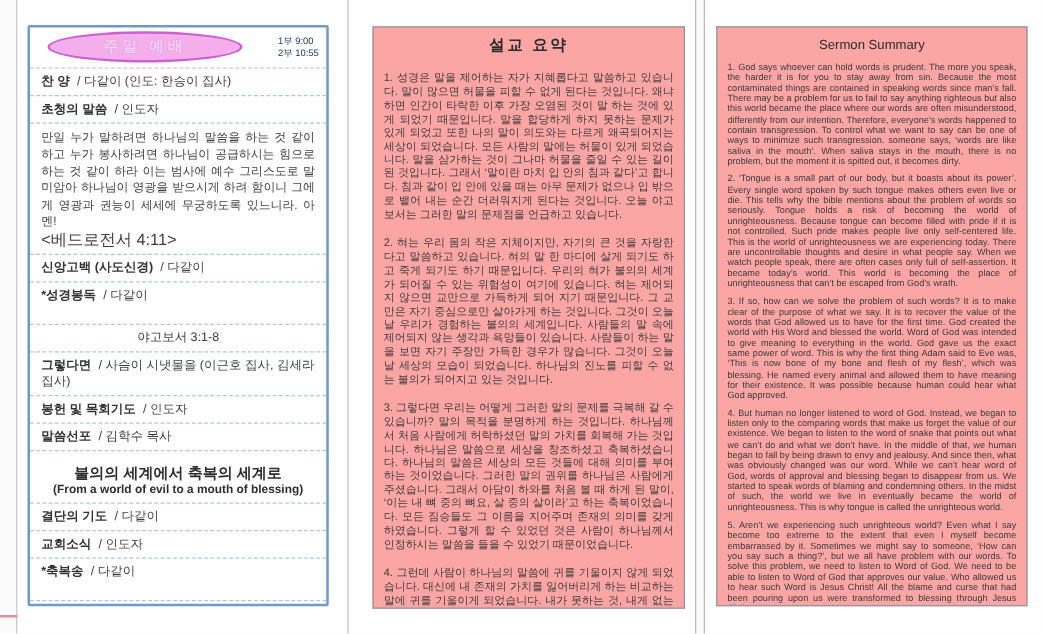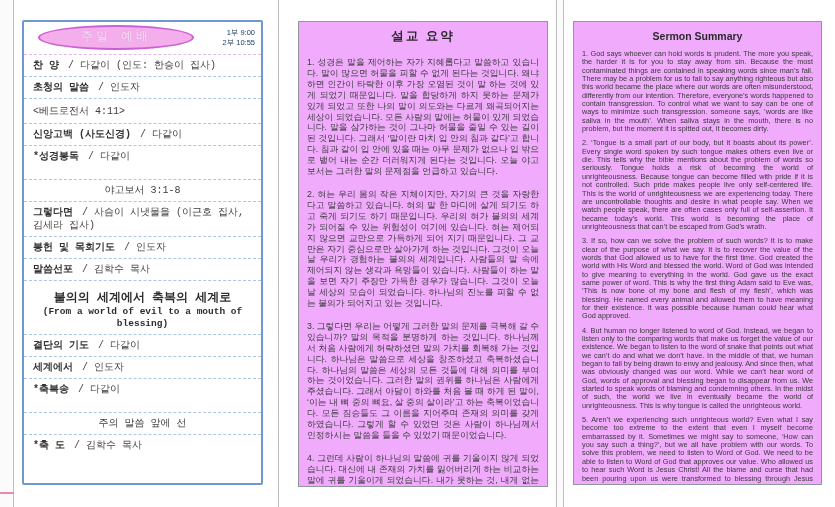--- a/index.html
+++ b/index.html
@@ -15,48 +15,48 @@
   .page3{left:564px;width:271px;}
   .pink-mark{position:absolute;left:0;top:492px;width:86px;height:2px;background:#e98ba4;}
 
   
   .worship-table{
     position:absolute;left:8px;top:20px;width:241px;height:465px;
     border:2px solid #6f98d0;border-radius:2px;background:#fff;
     display:flex;flex-direction:column;box-sizing:border-box;overflow:hidden;
   }
   .trow{padding:4px 9px;font-size:10px;line-height:13px;box-sizing:border-box;}
-  .trow + .trow{border-top:1px dashed #a9c7ea;font-family:Liberation Mono, monospace;}
+  .trow + .trow{border-top:1px dashed #a9c7ea;}
   .t-header{display:flex;align-items:center;justify-content:space-between;padding:3px 6px 4px 14px;}
   .t-header + .trow{border-top:1px dashed #e3b9df;}
   .oval{
     width:152px;height:21px;border-radius:50%;background:#f4aeec;border:2px solid #cc5fd4;
     display:flex;align-items:center;justify-content:center;
-    font-size:12px;font-weight:bold;color:#f3d2f0;text-shadow:0 0 1px #d883d3;letter-spacing:3px;font-family:Liberation Mono, monospace;
+    font-size:12px;font-weight:bold;color:#f3d2f0;text-shadow:0 0 1px #d883d3;letter-spacing:3px;
   }
-  .times{font-size:7.5px;line-height:10px;color:#1f3a64;text-align:right;}
+  .times{font-size:7.5px;line-height:10px;color:#1f3a64;text-align:left;}
   .lbl{font-weight:bold;color:#333;}
   .val{color:#3f3f3f;margin-left:3px;}
   .t-scripture{padding:5px 9px;}
   .scripture-text{font-size:9.5px;line-height:13.4px;text-align:justify;color:#3f3f3f;}
-  .scripture-ref{font-size:10px;line-height:13px;color:#3f3f3f;margin-top:1px;}
+  .scripture-ref{font-size:13px;line-height:13px;color:#3f3f3f;margin-top:1px;}
   .t-center{text-align:center;margin-top:12px;}
   .t-sermon-title{text-align:center;padding:10px 4px 4px;}
   .st-ko{font-size:12px;font-weight:bold;color:#2d2d2d;line-height:15px;}
   .st-en{font-size:9.5px;font-weight:bold;color:#2d2d2d;line-height:12px;}
 
   
   .summary-box{
-    position:absolute;box-sizing:border-box;border:1.5px solid #8f969e;background:#f0abfc;
+    position:absolute;box-sizing:border-box;border:1.5px solid #8f969e;background:#fca5a5;
     padding:4px 8px 6px;overflow:hidden;
   }
   .box-ko{left:19px;top:21px;width:250px;height:466px;}
   .box-en{left:9px;top:21px;width:249px;height:464px;}
   .summary-title-ko{font-size:12.5px;font-weight:bold;text-align:center;color:#2b2b2b;letter-spacing:2px;margin:2px 0 4px;}
-  .summary-title-en{font-size:10.5px;font-weight:bold;text-align:center;color:#2b2b2b;margin:4px 0 8px;}
+  .summary-title-en{font-size:10.5px;font-weight:normal;text-align:center;color:#2b2b2b;margin:4px 0 8px;}
   .para-ko{font-size:8.8px;line-height:10.9px;text-align:justify;color:#3d3d3d;margin:12px 0 4px;}
   .para-en{font-size:7.3px;line-height:8.35px;text-align:justify;color:#3a3a3a;margin:6px 0 5px;}
 </style>
 </head>
 <body>
 
 <div class="screen">
   <div class="page-edge edge1"></div>
   <div class="page-edge edge2"></div>
   <div class="page-edge edge3"></div>
@@ -80,20 +80,21 @@
         <span class="lbl">찬 양</span>
         <span class="val">/ 다같이 (인도: 한승이 집사)</span>
       </div>
 
       <div class="trow t-item">
         <span class="lbl">초청의 말씀</span>
         <span class="val">/ 인도자</span>
       </div>
 
       <div class="trow t-scripture">
+        <div class="scripture-text">만일 누가 말하려면 하나님의 말씀을 하는 것 같이 하고 누가 봉사하려면 하나님이 공급하시는 힘으로 하는 것 같이 하라 이는 범사에 예수 그리스도로 말미암아 하나님이 영광을 받으시게 하려 함이니 그에게 영광과 권능이 세세에 무궁하도록 있느니라. 아멘!</div>
         <div class="scripture-ref">&lt;베드로전서 4:11&gt;</div>
       </div>
 
       <div class="trow t-item">
         <span class="lbl">신앙고백 (사도신경)</span>
         <span class="val">/ 다같이</span>
       </div>
 
       <div class="trow t-item">
         <span class="lbl">*성경봉독</span>
@@ -123,21 +124,21 @@
         <div class="st-ko">불의의 세계에서 축복의 세계로</div>
         <div class="st-en">(From a world of evil to a mouth of blessing)</div>
       </div>
 
       <div class="trow t-item">
         <span class="lbl">결단의 기도</span>
         <span class="val">/ 다같이</span>
       </div>
 
       <div class="trow t-item">
-        <span class="lbl">세계에서</span>
+        <span class="lbl">교회소식</span>
         <span class="val">/ 인도자</span>
       </div>
 
       <div class="trow t-item">
         <span class="lbl">*축복송</span>
         <span class="val">/ 다같이</span>
       </div>
 
       <div class="trow t-center">
         <span>주의 말씀 앞에 선</span>

